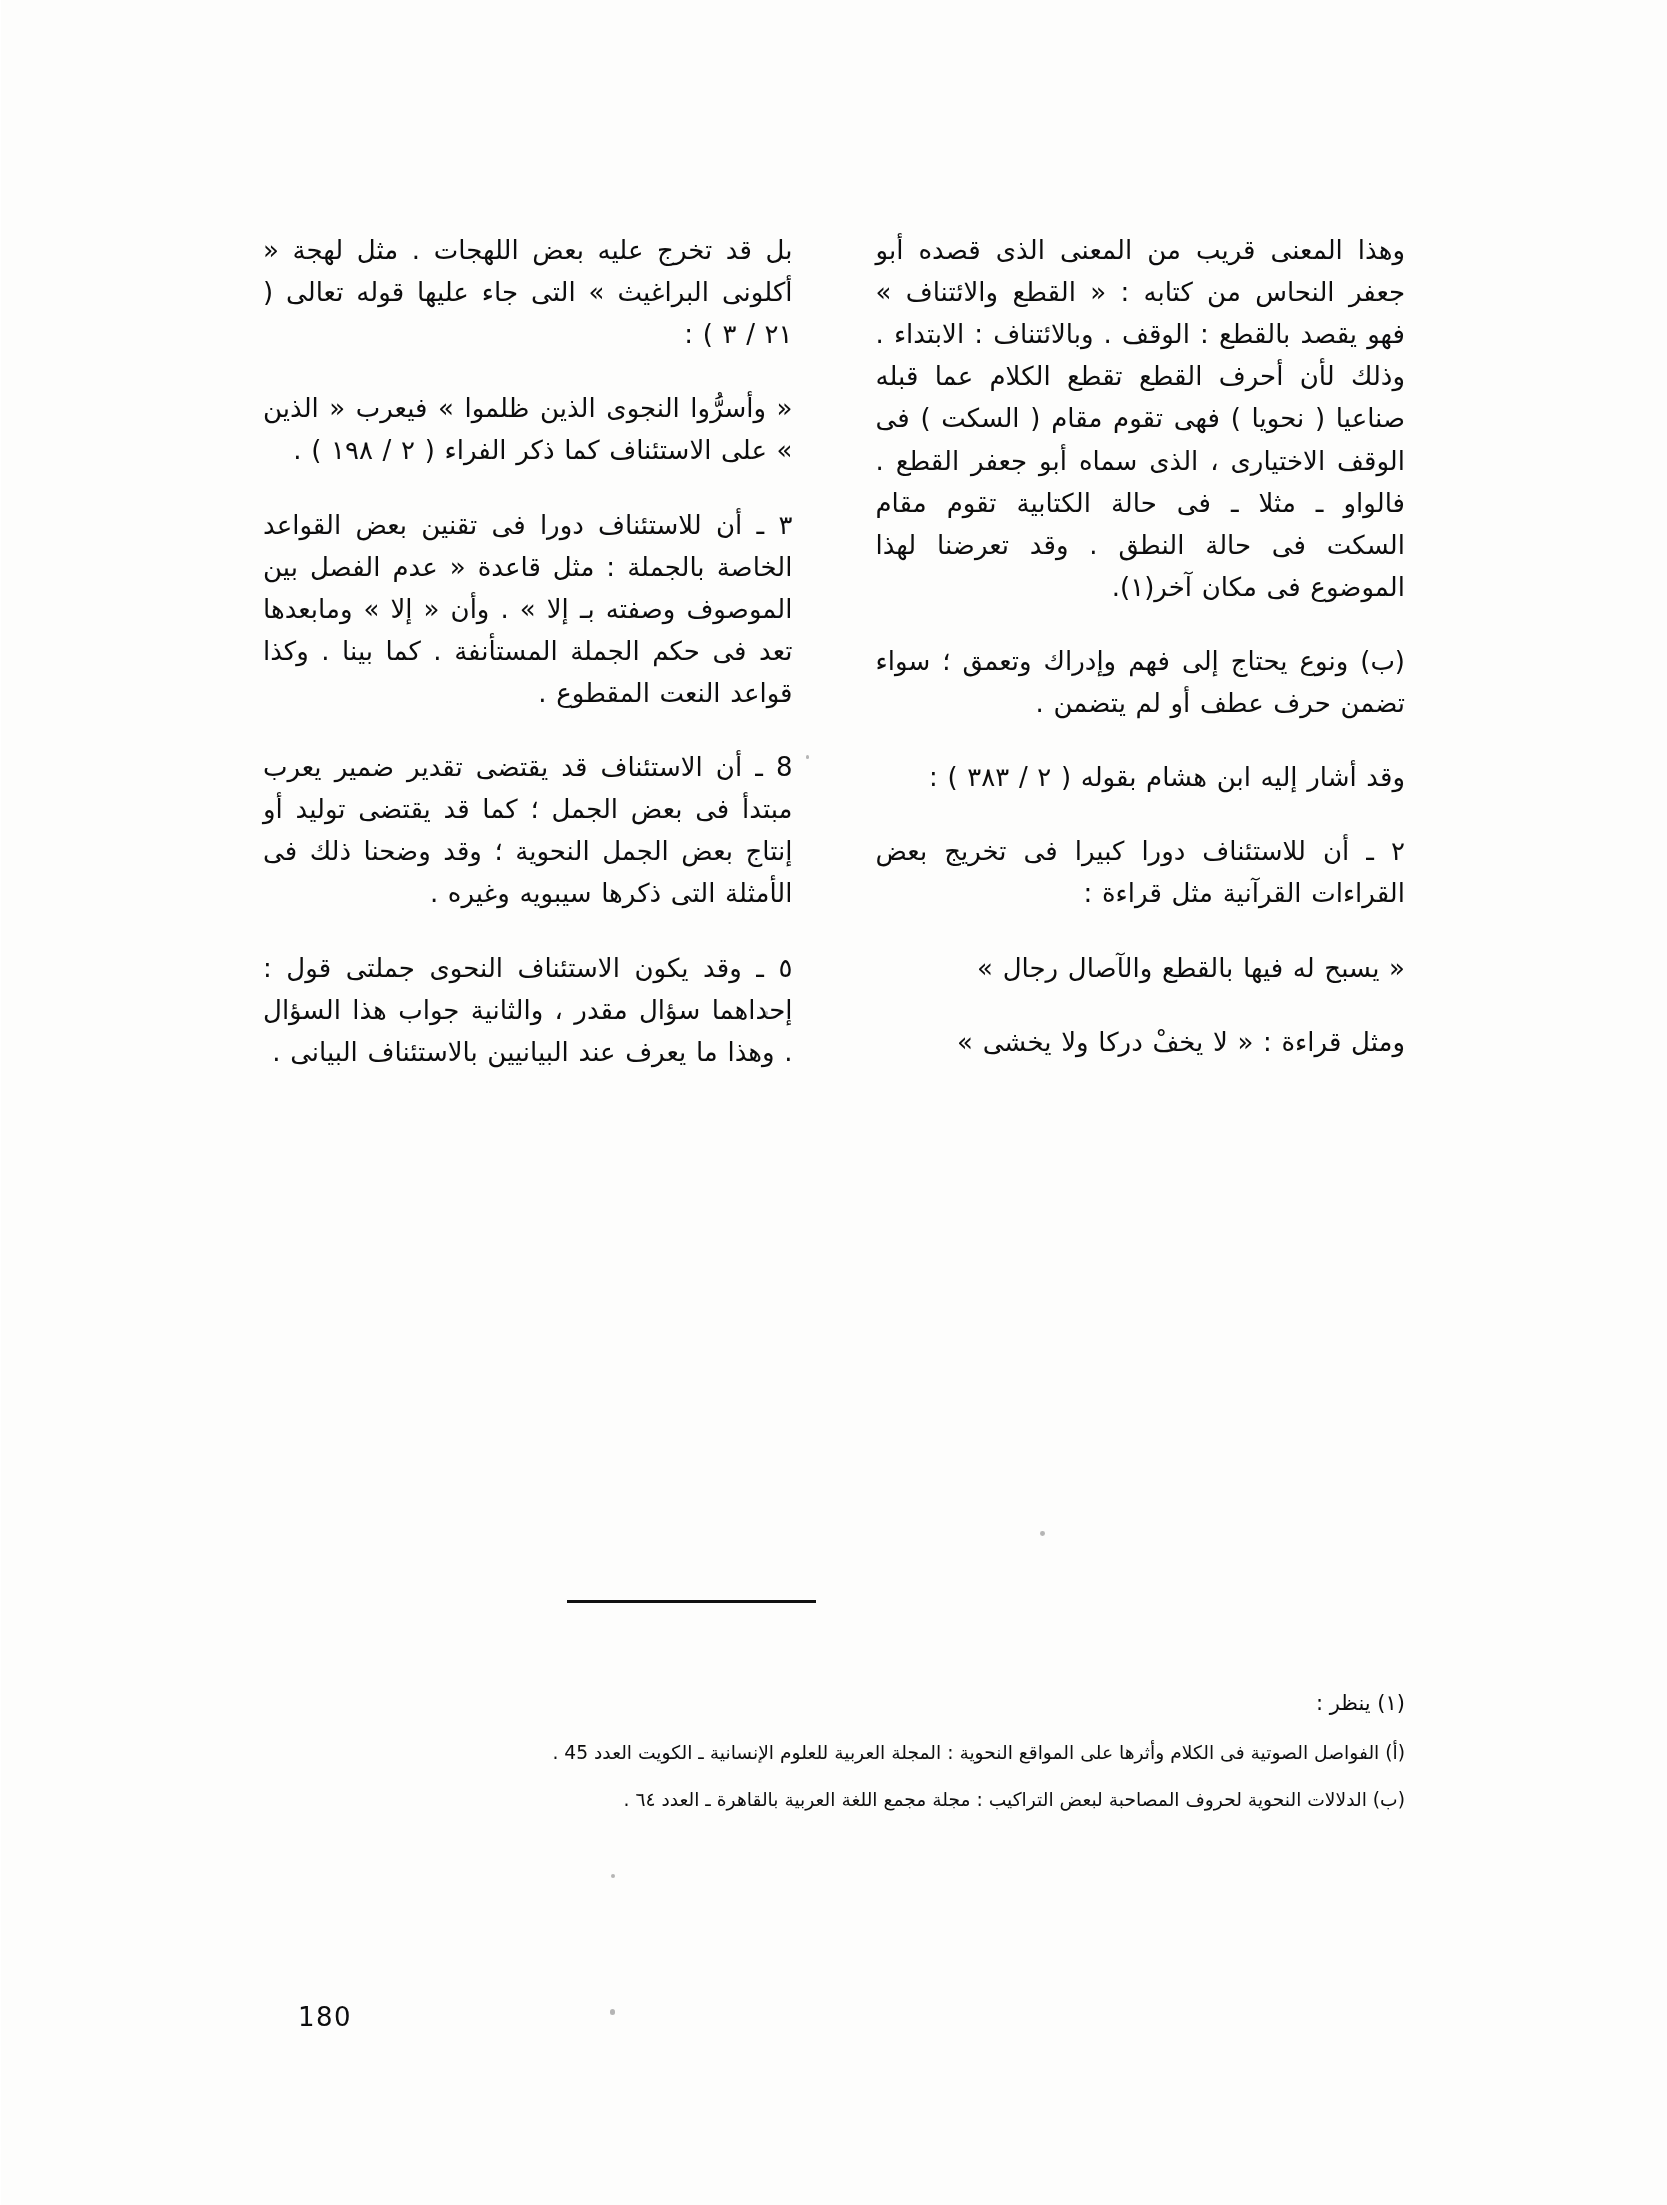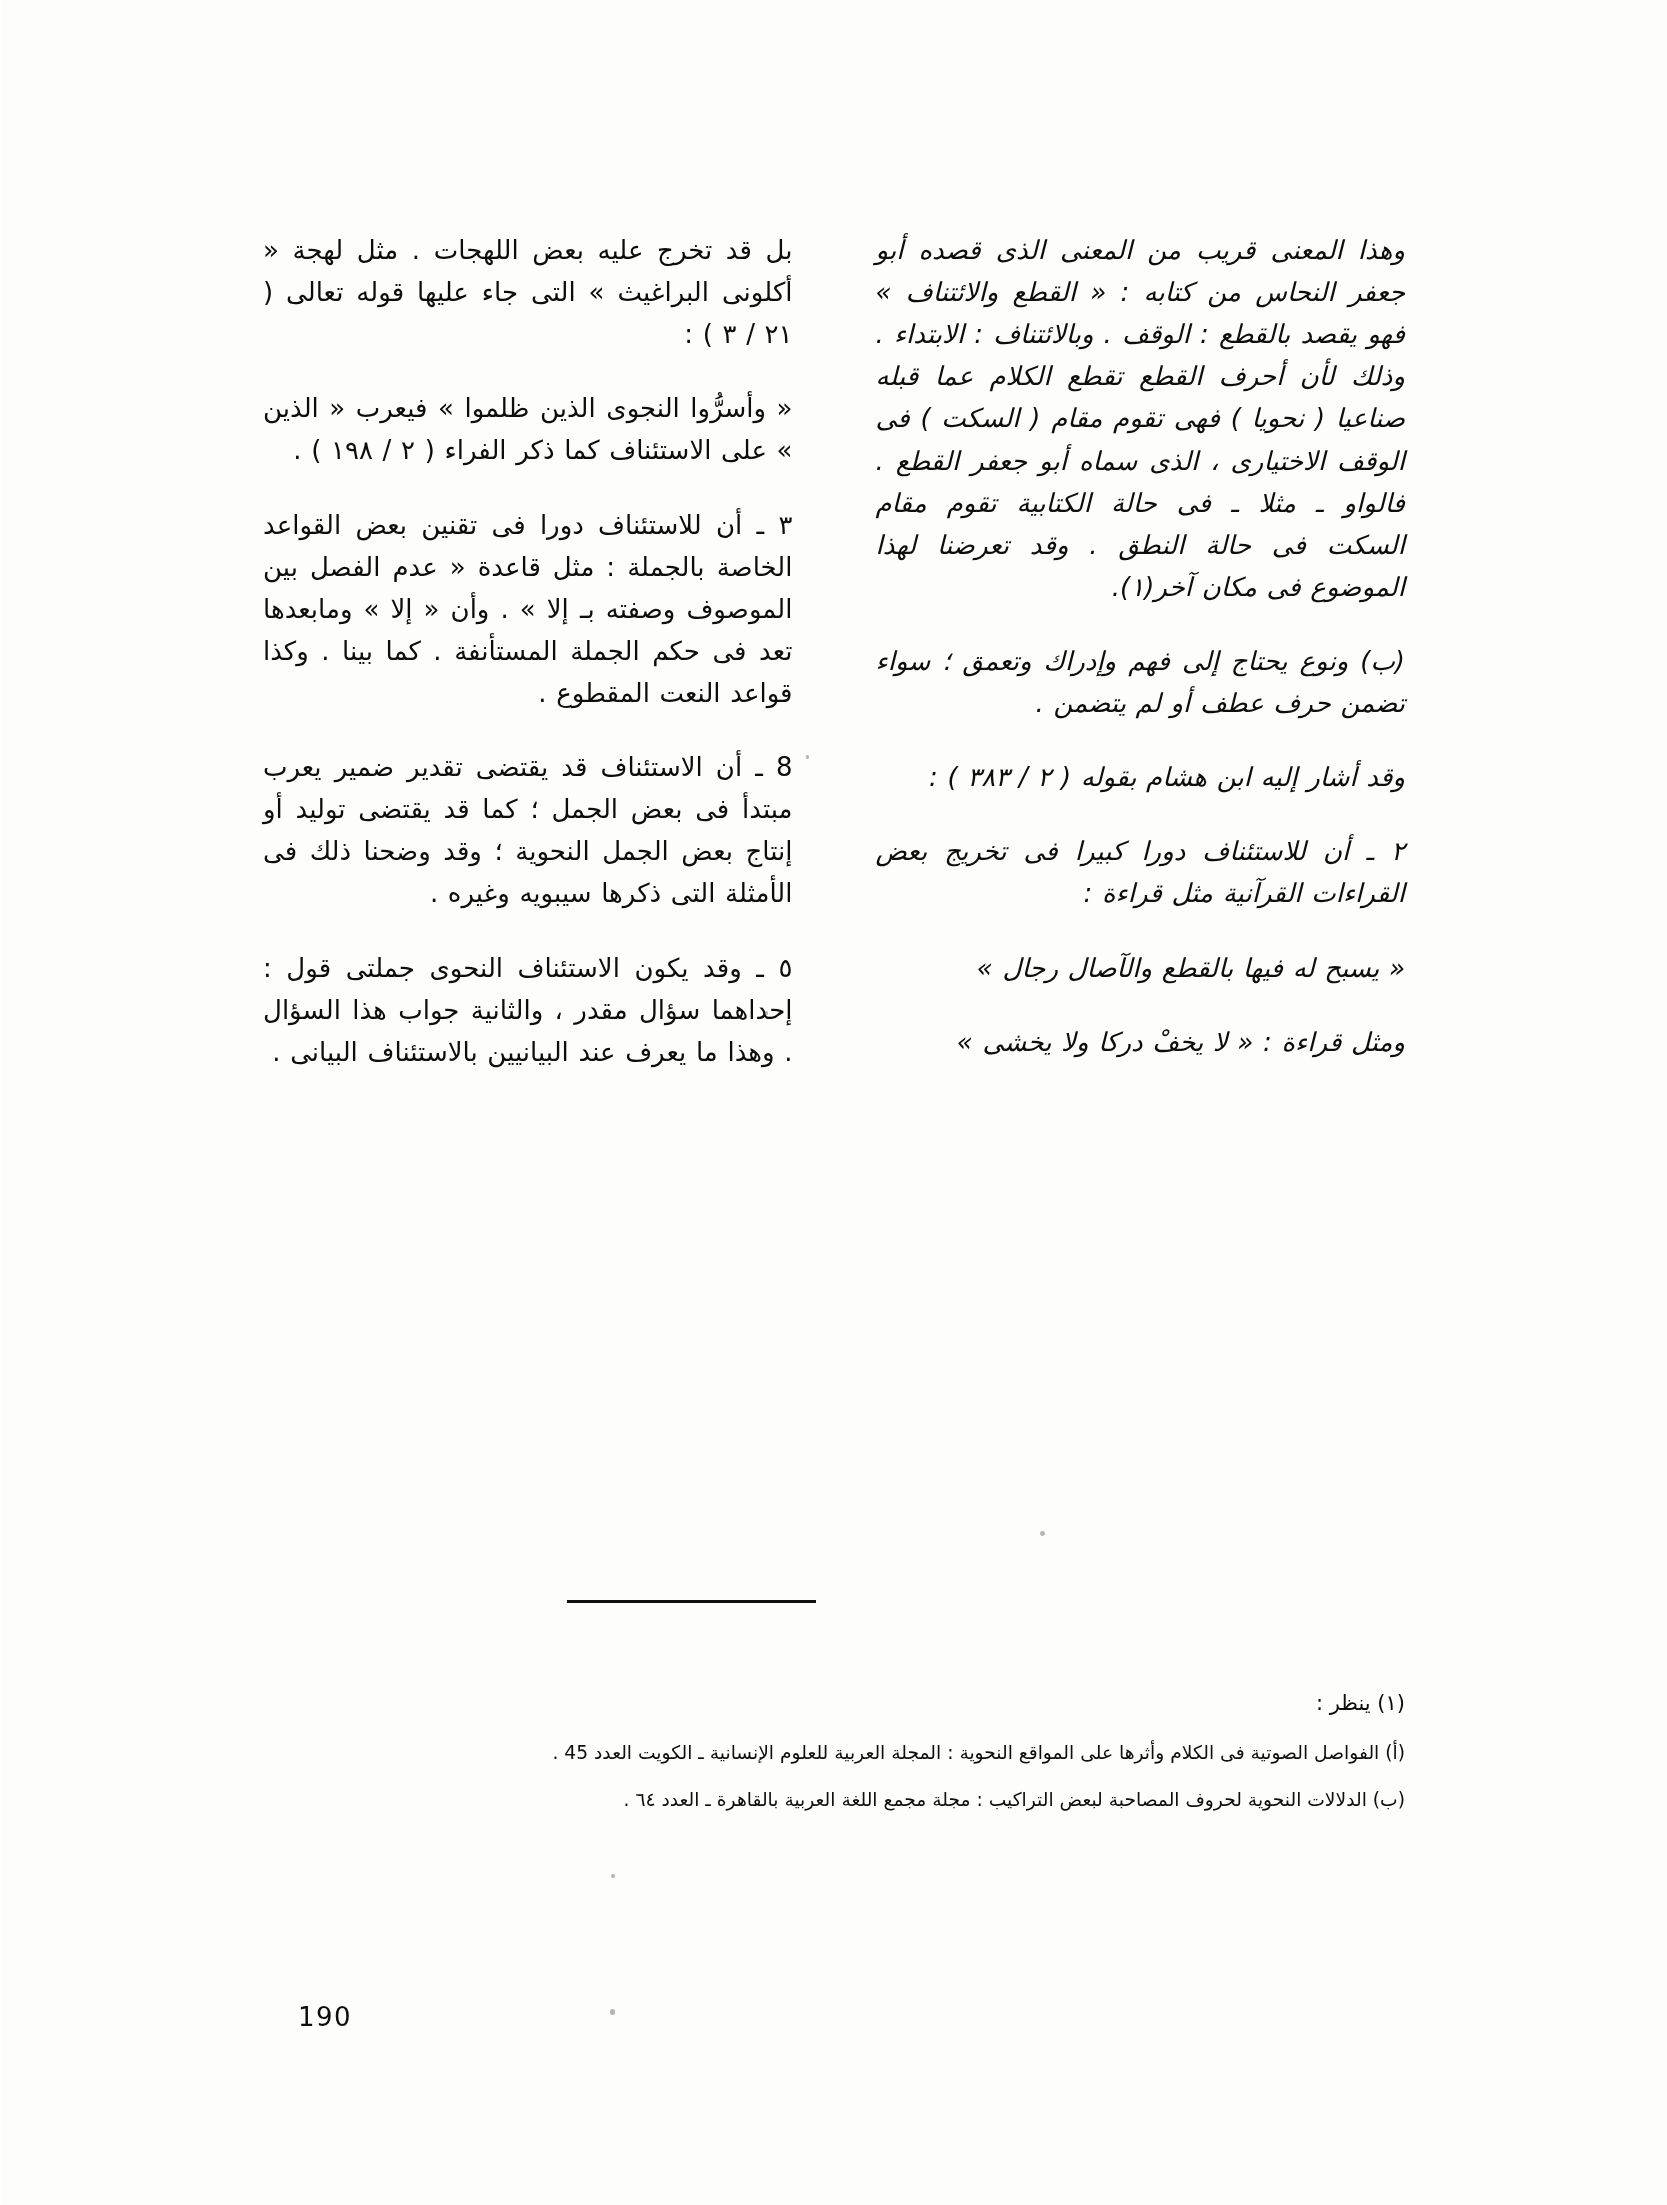--- a/index.html
+++ b/index.html
@@ -29,21 +29,21 @@
     left: 263px;
     display: flex;
     flex-direction: row;
     gap: 83px;
     align-items: flex-start;
   }
   .col {
     flex: 1 1 0;
     min-width: 0;
   }
-  .col-right { width: 526px; font-style: italic; }
+  .col-right { width: 526px; }
   .col-left  { width: 526px; }
 
   p.para {
     margin: 0 0 32px 0;
     font-size: 26px;
     line-height: 1.62;
     text-align: justify;
     text-justify: inter-word;
     letter-spacing: 0.1px;
     word-spacing: 1.4px;
@@ -133,21 +133,21 @@
   <div class="footnotes">
     <div class="fn-rule"></div>
   </div>
 
   <div class="footnotes-wide">
     <p class="fn-line">(١) ينظر :</p>
     <p class="fn-line fn-small">(أ) الفواصل الصوتية فى الكلام وأثرها على المواقع النحوية : المجلة العربية للعلوم الإنسانية ـ الكويت العدد 45 .</p>
     <p class="fn-line fn-small">(ب) الدلالات النحوية لحروف المصاحبة لبعض التراكيب : مجلة مجمع اللغة العربية بالقاهرة ـ العدد ٦٤ .</p>
   </div>
 
-  <div class="page-number">190</div>
+  <div class="page-number">180</div>
 
   <div class="speck" style="top:1531px; right:623px; width:4.8px; height:4.8px;"></div>
   <div class="speck" style="top:1874px; right:1053px; width:4.2px; height:4.2px;"></div>
   <div class="speck" style="top:2009px; right:1053px; width:5.5px; height:5.5px;"></div>
   <div class="speck" style="top:755px; right:859px; width:3.5px; height:3.5px;"></div>
   <div class="speck" style="top:1011px; right:900px; width:3.5px; height:3.5px;"></div>
 
 </div>
 
 

